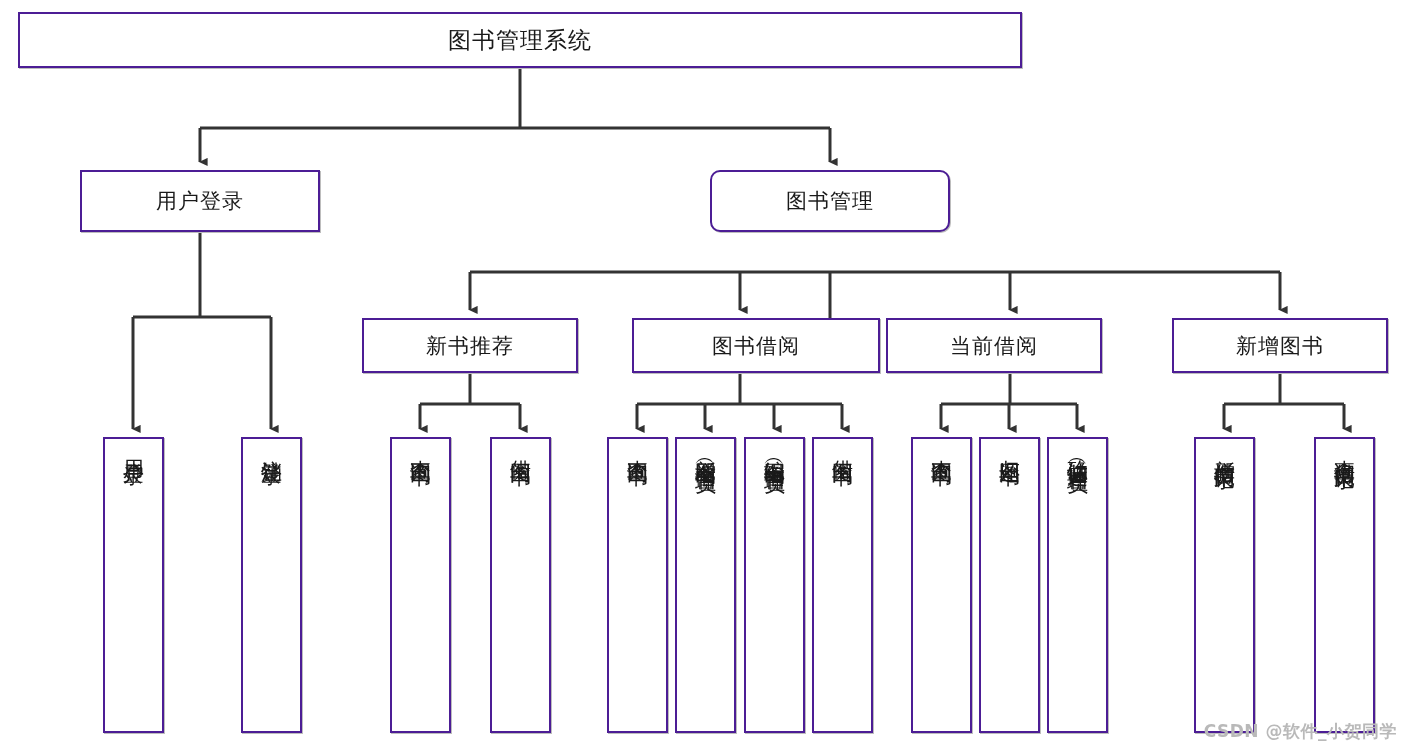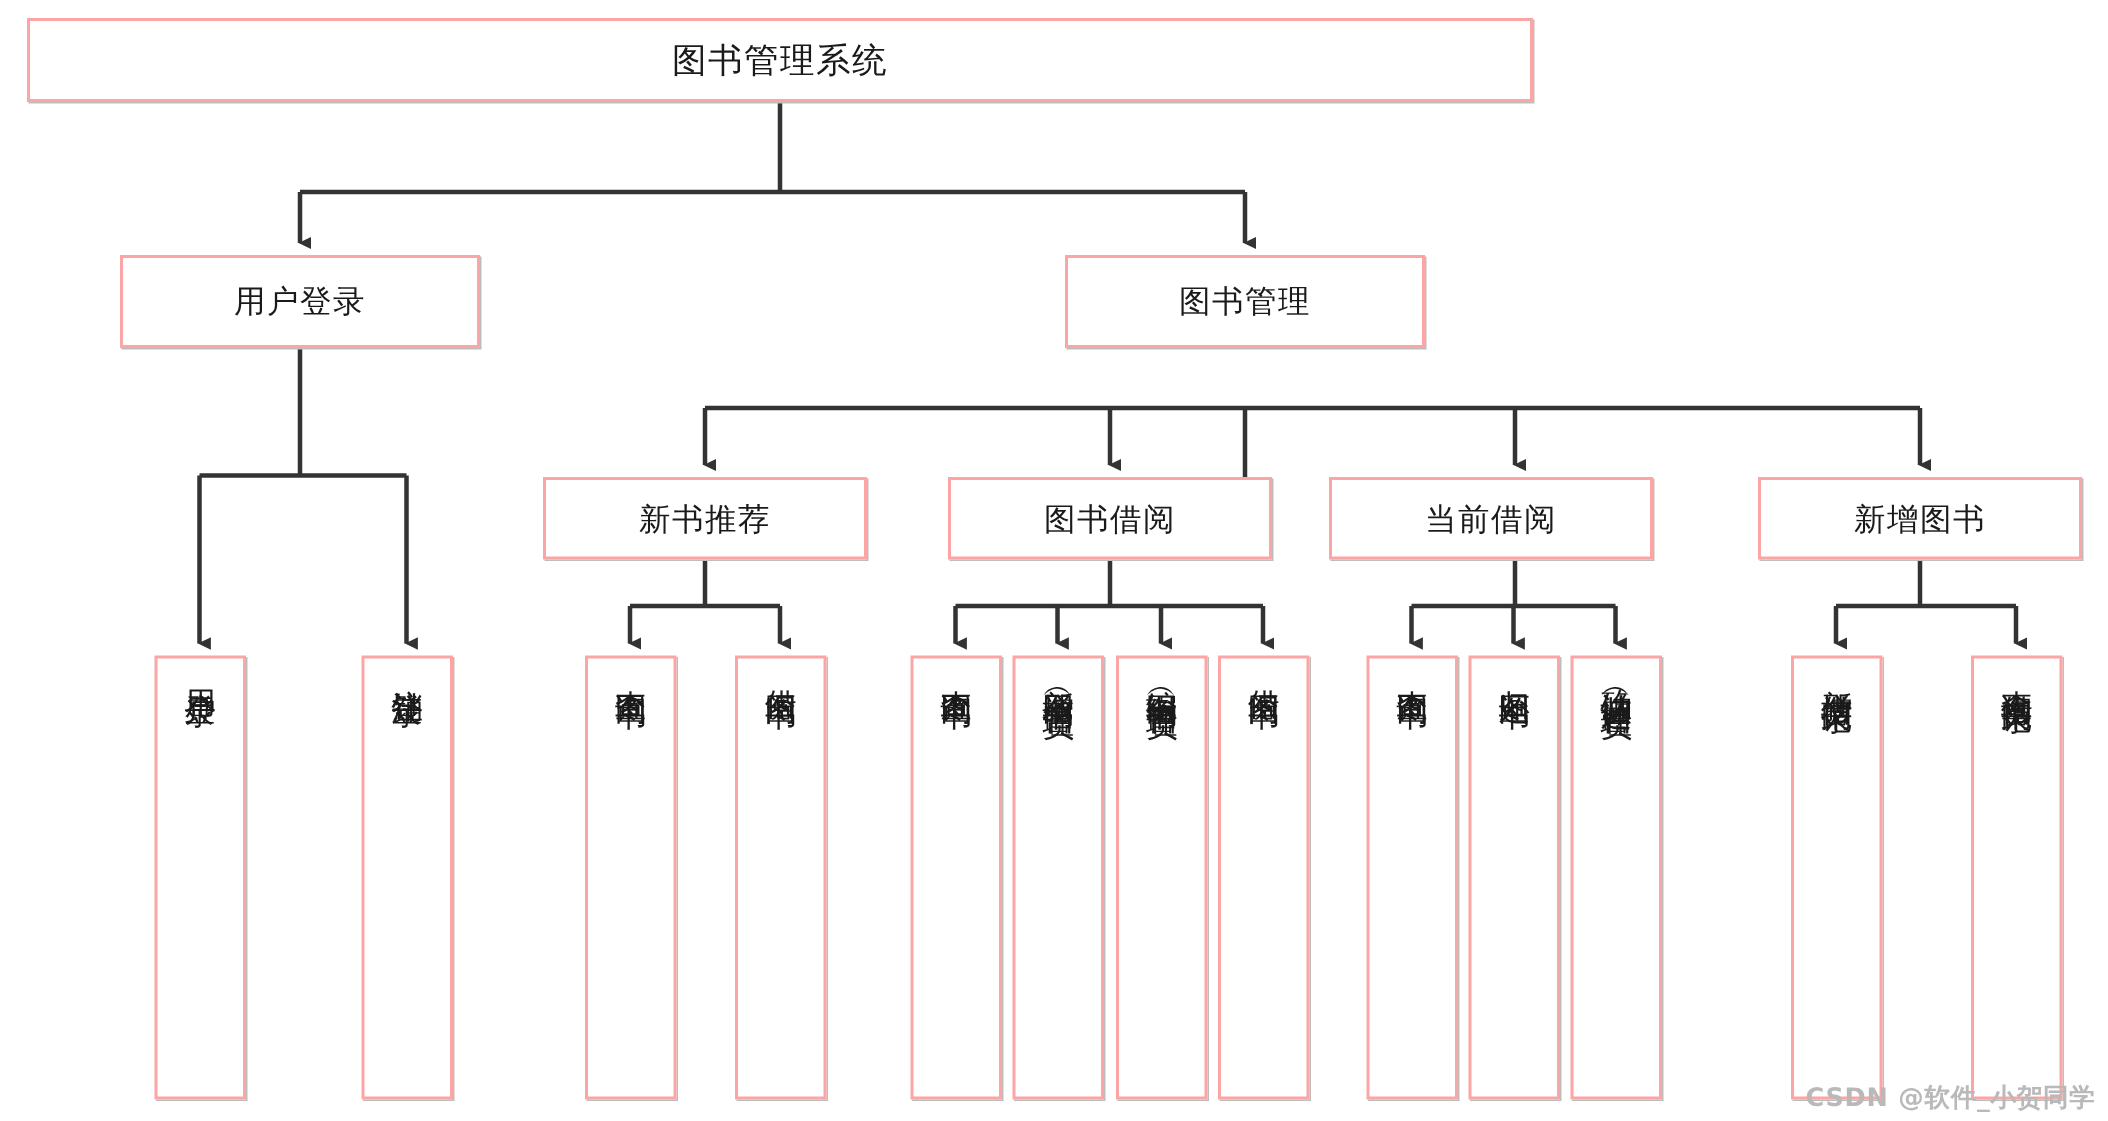--- a/index.html
+++ b/index.html
@@ -22,21 +22,21 @@
     position: absolute;
     left: 0;
     top: 0;
     width: 1405px;
     height: 747px;
     pointer-events: none;
   }
   .node {
     position: absolute;
     box-sizing: border-box;
-    border: 2px solid #fca5a5;
+    border: 2px solid #4c1d95;
     background: #ffffff;
     display: flex;
     align-items: center;
     justify-content: center;
     color: #1a1a1a;
     box-shadow: 1px 1px 0 #bdbdbd;
   }
   .node.level-root {
     font-size: 23px;
   }
@@ -130,28 +130,28 @@
     </g>
   </svg>
 
   <div class="node level-root" style="left:18px; top:12px; width:1004px; height:56px;">
     <span class="hlabel">图书管理系统</span>
   </div>
 
   <div class="node level-2" style="left:80px; top:170px; width:240px; height:62px;">
     <span class="hlabel">用户登录</span>
   </div>
-  <div class="node level-2" style="left:710px; top:170px; width:240px; height:62px;">
+  <div class="node level-2" style="left:710px; top:170px; width:240px; height:62px;border-radius:10px;">
     <span class="hlabel">图书管理</span>
   </div>
 
   <div class="node level-3" style="left:362px; top:318px; width:216px; height:55px;">
     <span class="hlabel">新书推荐</span>
   </div>
-  <div class="node level-3" style="left:632px; top:318px; width:216px; height:55px;">
+  <div class="node level-3" style="left:632px; top:318px; width:248px; height:55px;">
     <span class="hlabel">图书借阅</span>
   </div>
   <div class="node level-3" style="left:886px; top:318px; width:216px; height:55px;">
     <span class="hlabel">当前借阅</span>
   </div>
   <div class="node level-3" style="left:1172px; top:318px; width:216px; height:55px;">
     <span class="hlabel">新增图书</span>
   </div>
 
   <div class="node leaf" style="left:103px; top:437px; width:61px; height:296px;">

